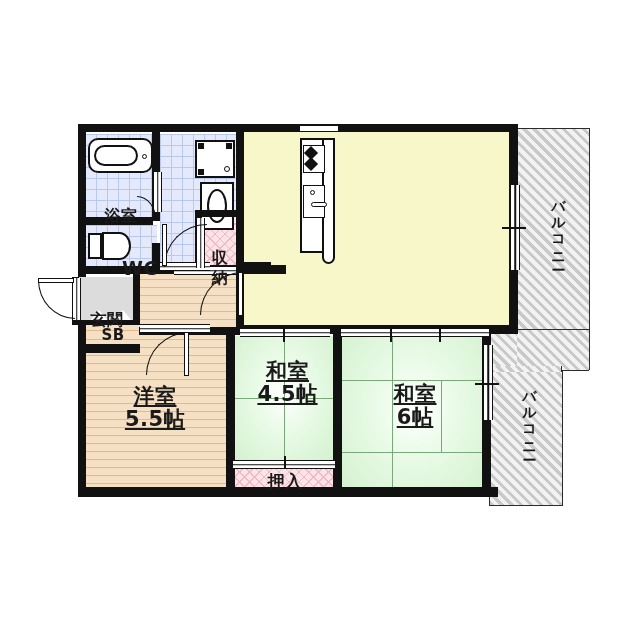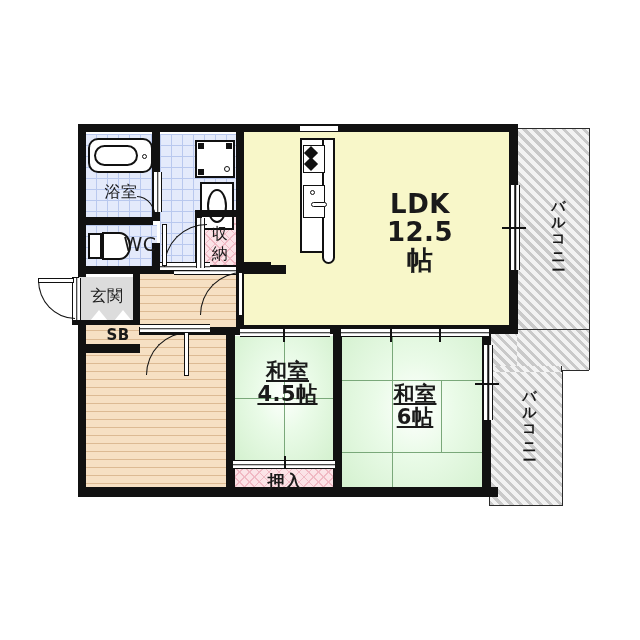--- a/index.html
+++ b/index.html
@@ -52,21 +52,21 @@
   .win-v{position:absolute;background:#ffffff;border-left:1.5px solid #111;border-right:1.5px solid #111;}
   .win-h .mid{position:absolute;left:0;right:0;top:50%;height:1.5px;background:#111;transform:translateY(-50%);}
   .win-v .mid{position:absolute;top:0;bottom:0;left:50%;width:1.5px;background:#111;transform:translateX(-50%);}
   .sashv{position:absolute;width:1.5px;background:#111;}
 
   
   .lbl{position:absolute;color:#1a1a1a;text-align:center;line-height:1.08;font-weight:700;
        letter-spacing:0.5px;white-space:pre-line;}
   .lbl-ldk{font-size:26px;font-weight:700;}
   .lbl-room{font-size:21px;font-weight:700;text-decoration:underline;}
-  .lbl-sm{font-size:16px;font-weight:400;}
+  .lbl-sm{font-size:16px;font-weight:700;margin-top:24px;}
   .lbl-xs{font-size:14px;font-weight:700;}
   .lbl-vert{writing-mode:vertical-rl;text-orientation:upright;font-size:14px;font-weight:700;letter-spacing:2px;}
 
   
   .seam{position:absolute;background:#7aa87a;}
 
   
   .fx{position:absolute;box-sizing:border-box;background:#ffffff;border:2px solid #111;}
   .fx-r{border-radius:10px;}
   .arc{position:absolute;border:1.6px solid #111;background:transparent;}
@@ -254,37 +254,36 @@
   <div class="abs" style="left:162px;top:224px;width:5px;height:42px;background:#fff;border:1.6px solid #111;"></div>
 
   <div class="arc" style="left:200px;top:272px;width:42px;height:42px;border-radius:100% 0 0 0;border-bottom:none;border-right:none;"></div>
   <div class="abs" style="left:238px;top:272px;width:5px;height:44px;background:#fff;border:1.6px solid #111;"></div>
 
   <div class="arc" style="left:146px;top:332px;width:42px;height:42px;border-radius:100% 0 0 0;border-bottom:none;border-right:none;"></div>
   <div class="abs" style="left:184px;top:332px;width:5px;height:44px;background:#fff;border:1.6px solid #111;"></div>
 
   <div class="arc" style="left:137px;top:196px;width:18px;height:22px;border-radius:0 100% 0 0;border-bottom:none;border-left:none;"></div>
 
-  <div class="lbl lbl-ldk" style="left:360px;top:190px;width:120px;">LDK
-12.5
-帖</div>
 
   <div class="lbl lbl-room" style="left:240px;top:360px;width:95px;">和室
 4.5帖</div>
 
   <div class="lbl lbl-room" style="left:355px;top:383px;width:120px;">和室
 6帖</div>
 
+  <div class="lbl lbl-room" style="left:90px;top:385px;width:130px;">洋室
+5.5帖</div>
 
   <div class="lbl lbl-sm" style="left:90px;top:183px;width:62px;">浴室</div>
 
 
   <div class="lbl lbl-sm" style="left:120px;top:234px;width:40px;font-size:19px;">WC</div>
 
   <div class="lbl lbl-sm" style="left:205px;top:224px;width:30px;line-height:1.25;">収納</div>
 
   <div class="lbl lbl-sm" style="left:80px;top:287px;width:54px;">玄関</div>
 
-  <div class="lbl lbl-xs" style="left:73px;top:327px;width:54px;font-size:15px;padding-left:18px;">SB</div>
+  <div class="lbl lbl-xs" style="left:86px;top:327px;width:54px;font-size:15px;">SB</div>
 
   <div class="lbl lbl-xs" style="left:245px;top:472px;width:80px;font-size:17px;">押入</div>
 
 </div>
 
 </body></html>

